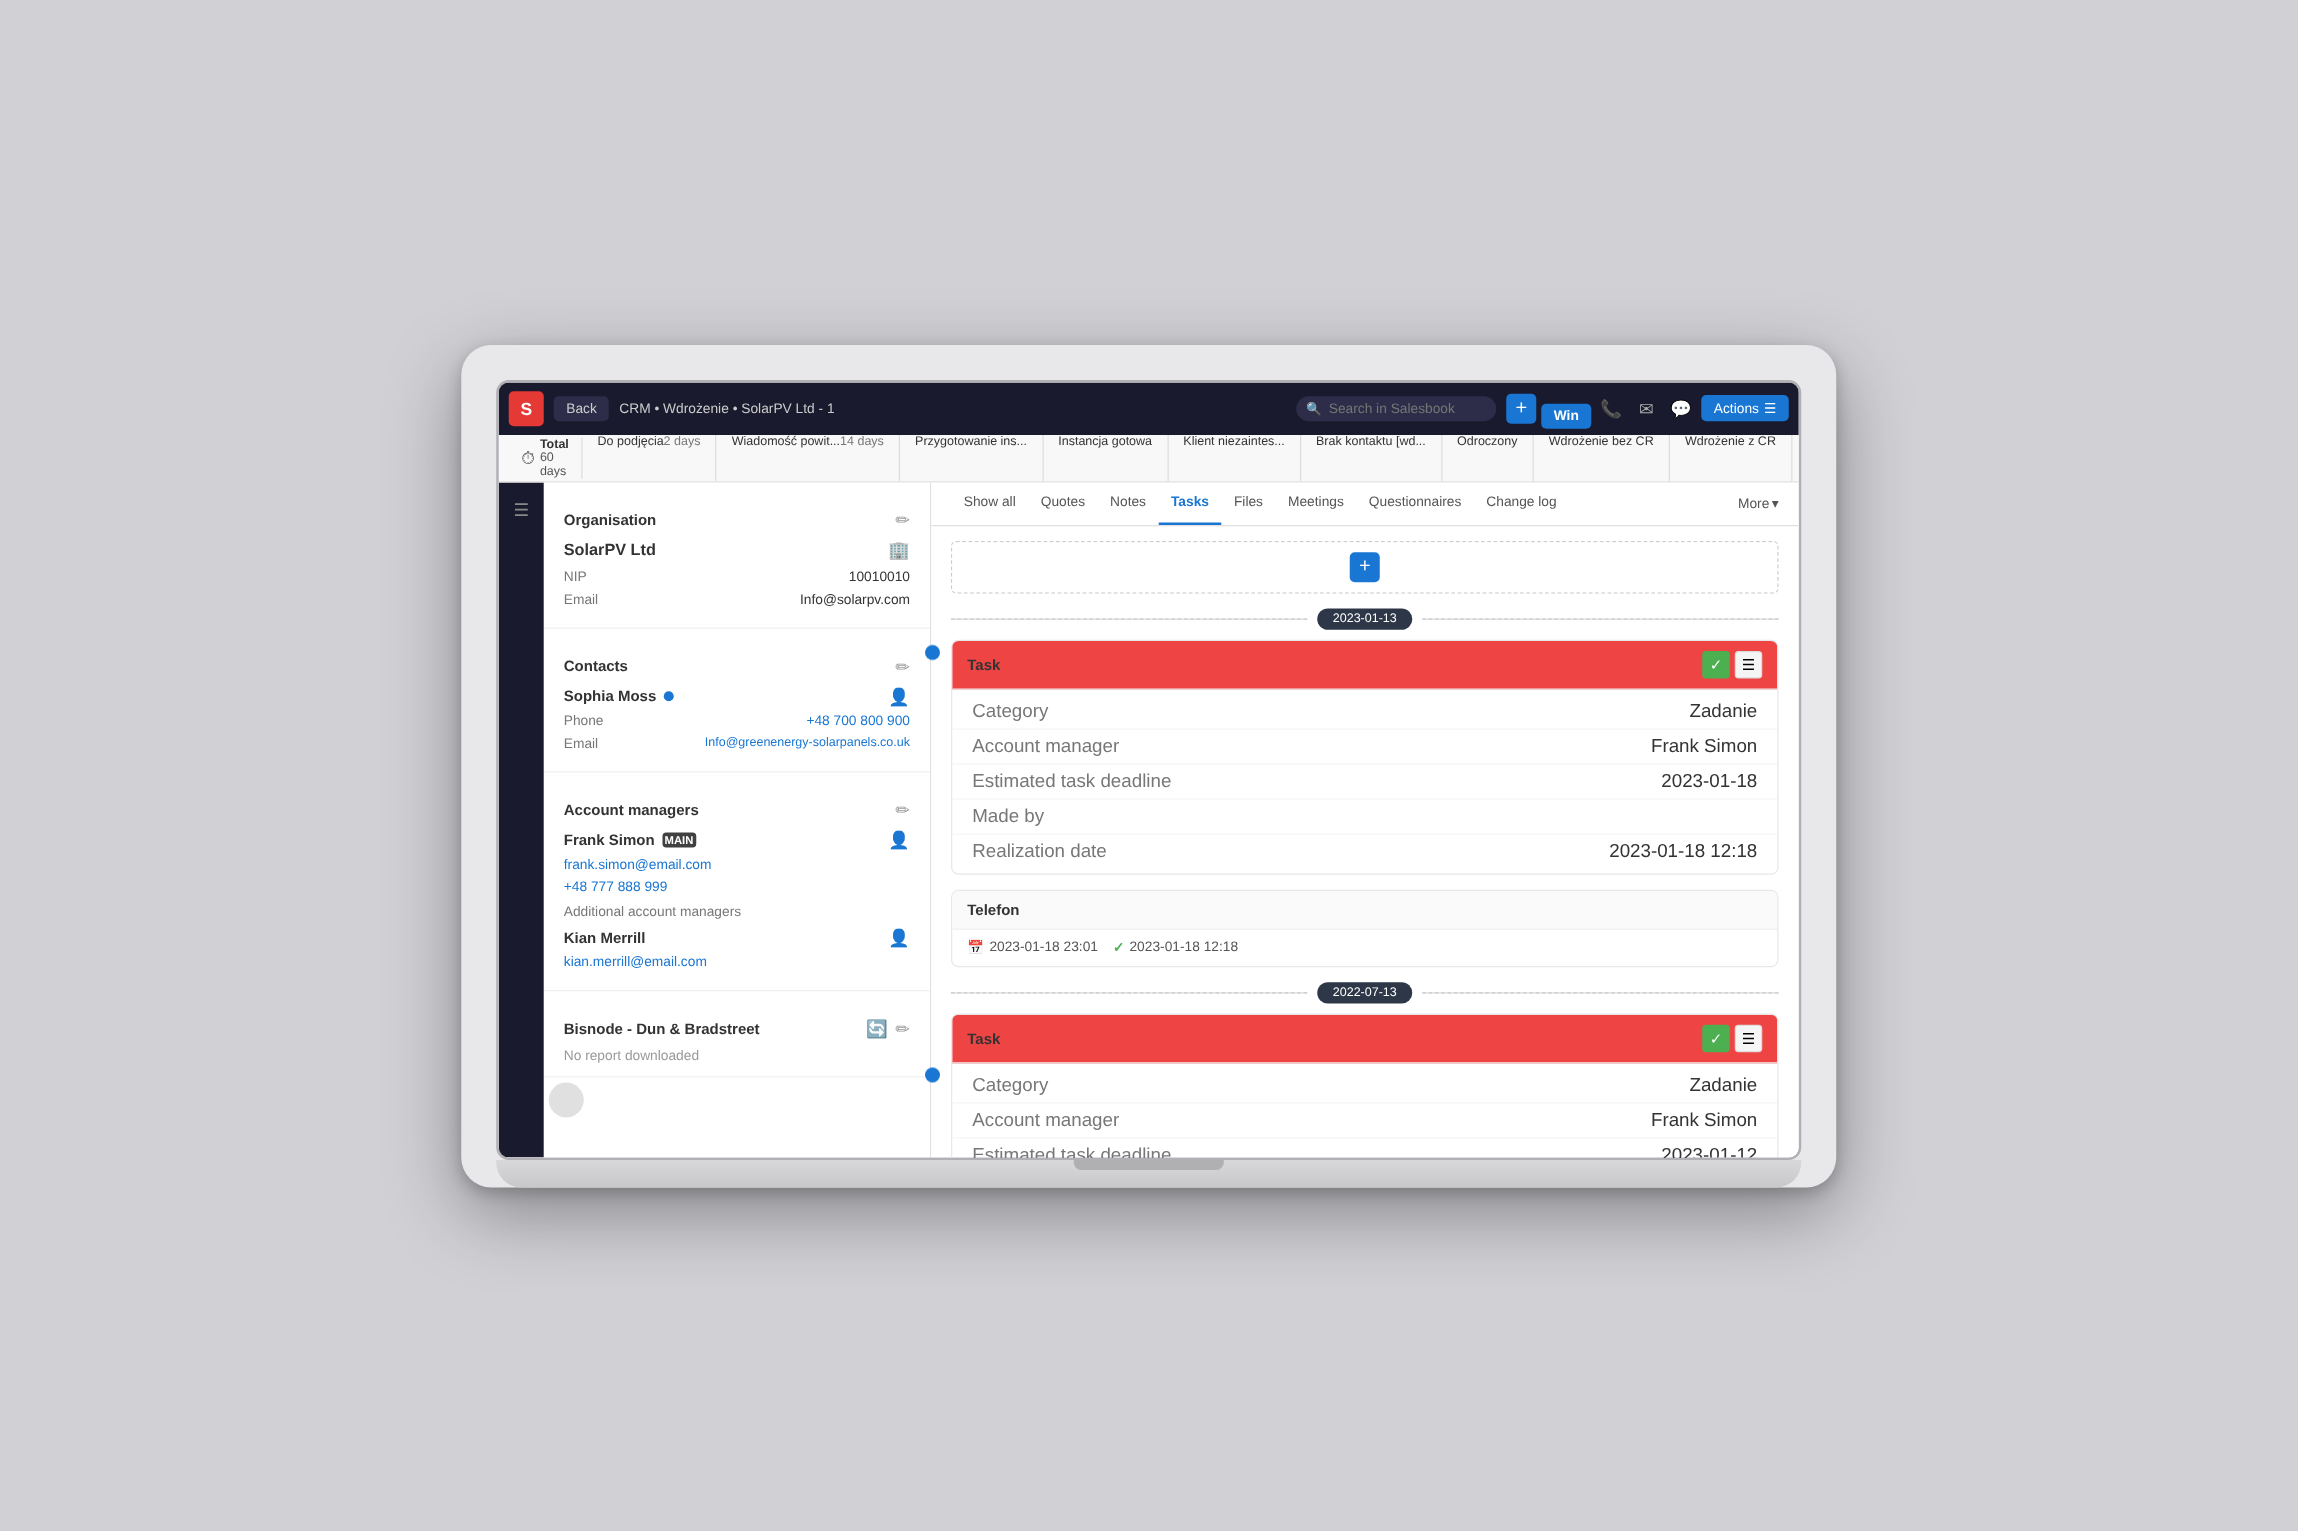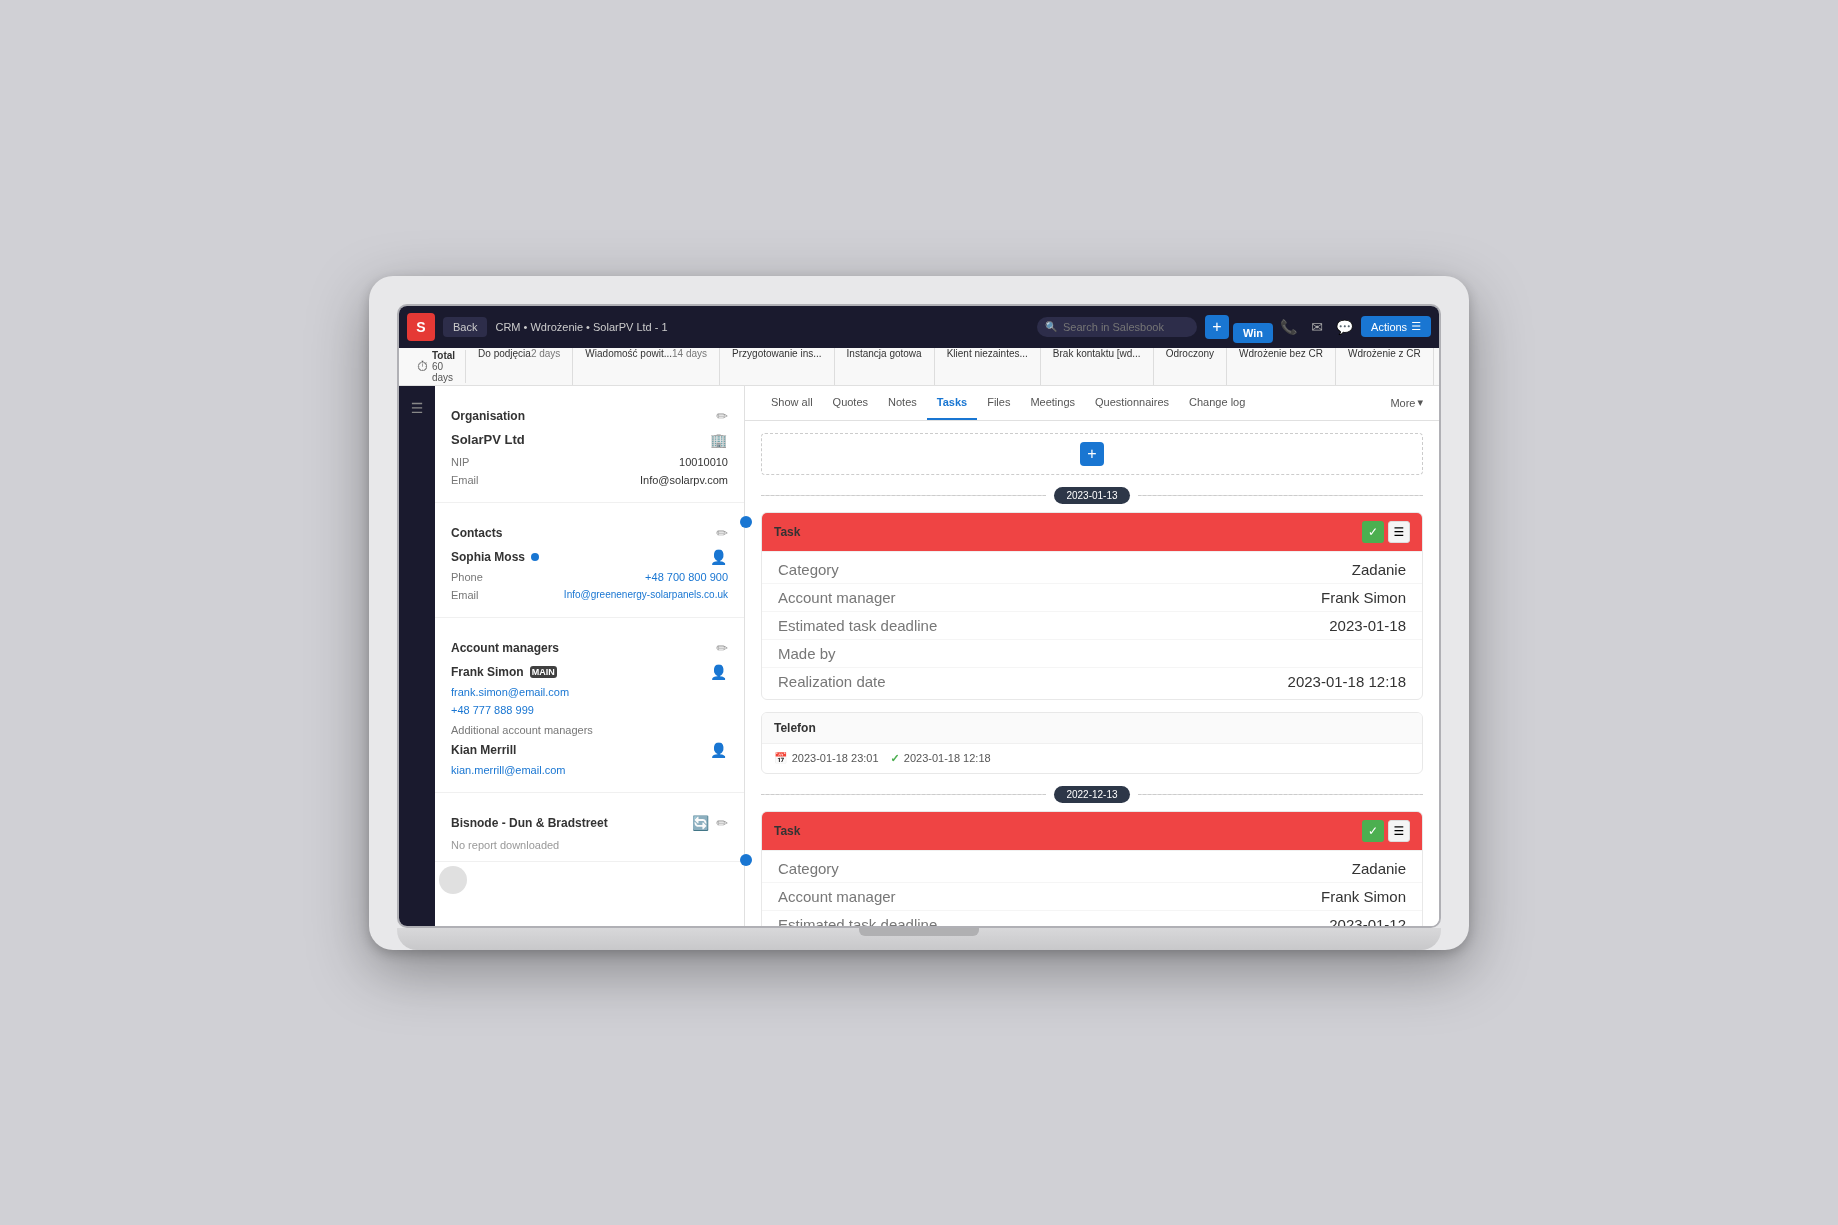--- a/index.html
+++ b/index.html
@@ -786,21 +786,21 @@
                   </div>
                   <div class="telefon-date">
                     <span class="telefon-check">✓</span>
                     <span>2023-01-18 12:18</span>
                   </div>
                 </div>
               </div>
 
               <div class="date-sep">
                 <div class="line"></div>
-                <div class="date-badge">2022-12-13</div>
+                <div class="date-badge">2022-07-13</div>
                 <div class="line"></div>
               </div>
 
               <div class="task-card">
                 <div class="task-header">
                   <span class="task-title">Task</span>
                   <div class="task-actions">
                     <button class="btn-check">✓</button>
                     <button class="btn-menu">☰</button>
                   </div>

